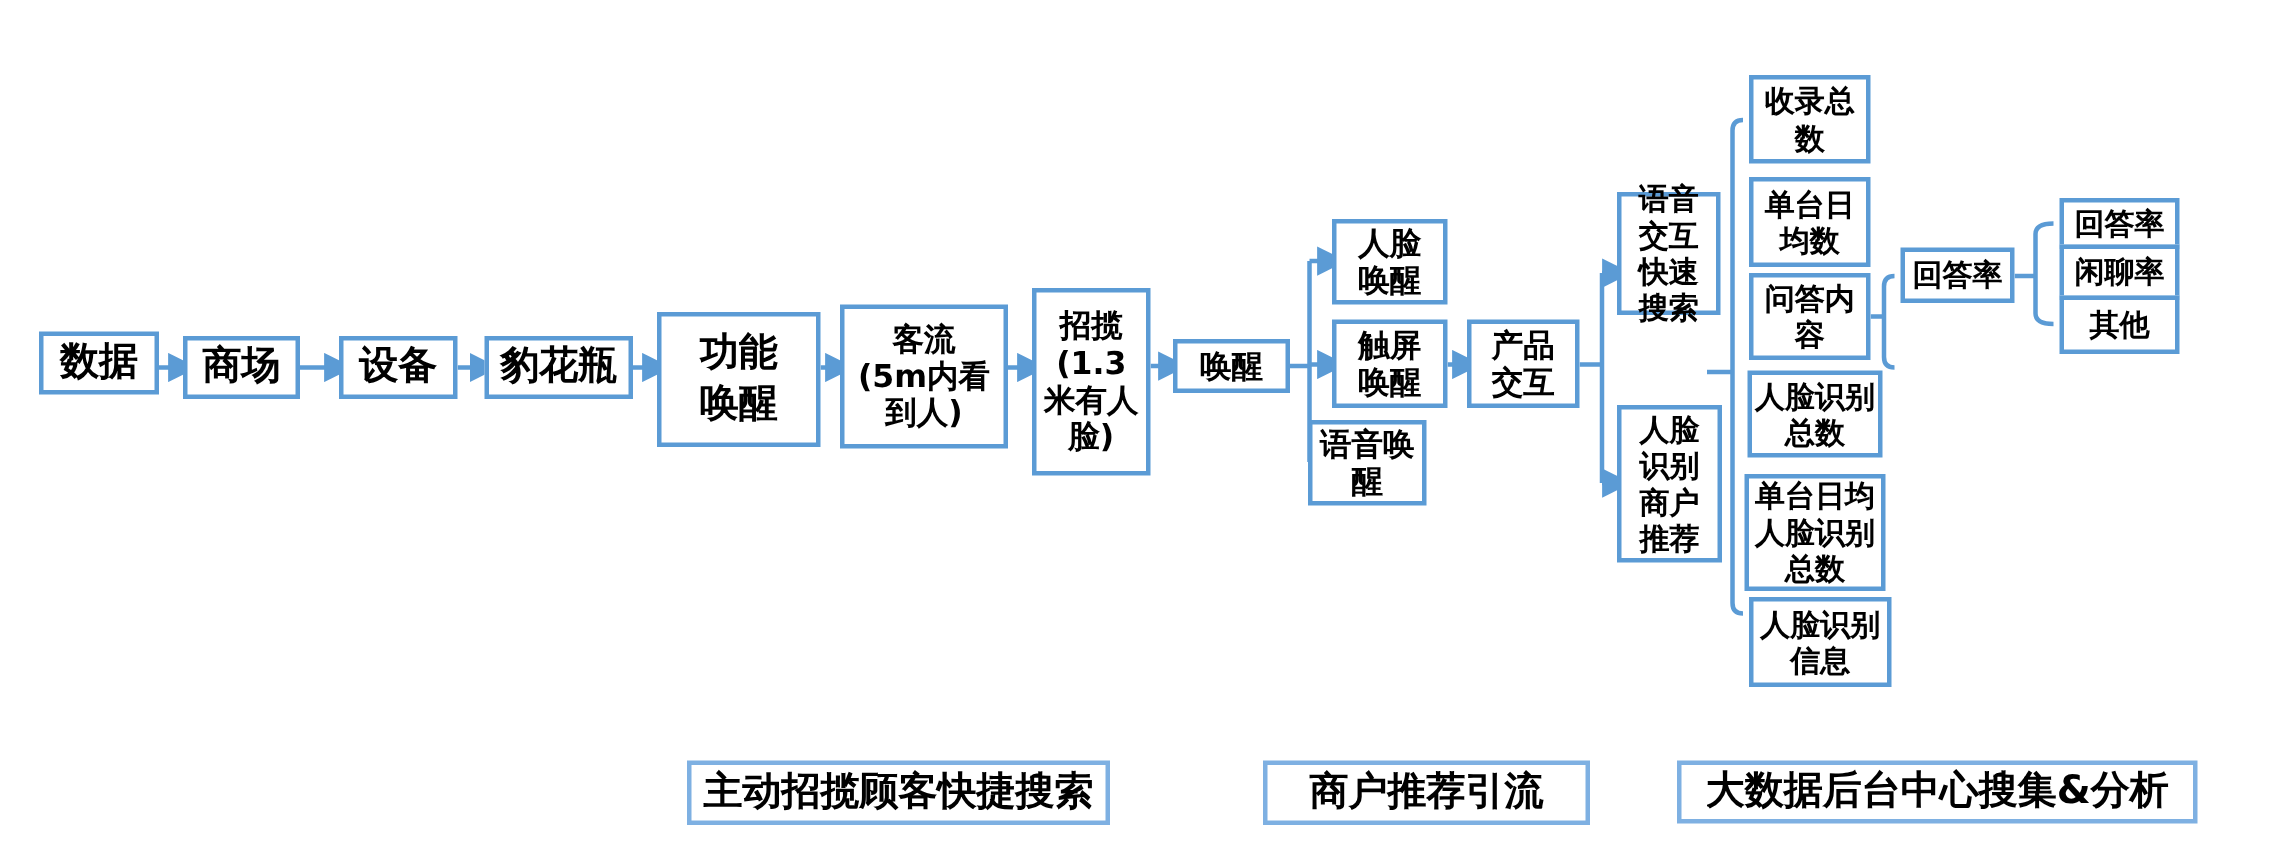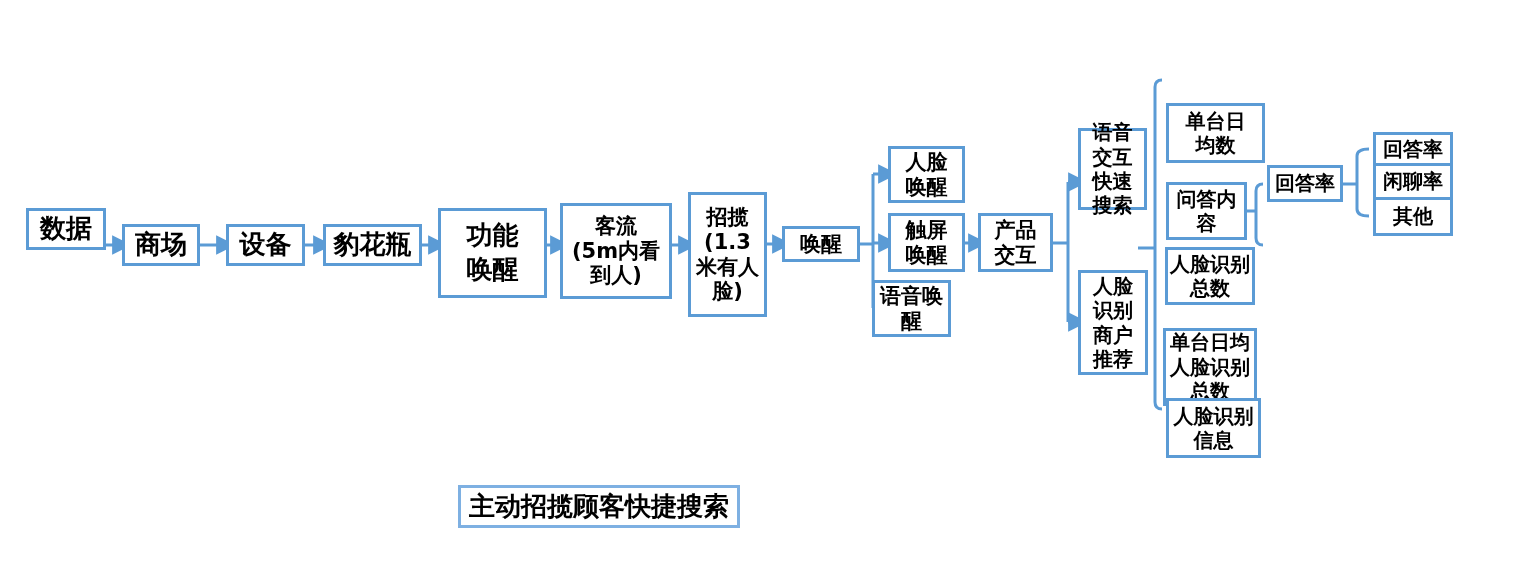--- a/index.html
+++ b/index.html
@@ -19,21 +19,21 @@
   .connectors .ah{fill:var(--blue);stroke:none;}
   .node{
     position:absolute;box-sizing:border-box;border:3px solid var(--blue);
     background:var(--bg);color:var(--ink);font-weight:bold;
     display:flex;align-items:center;justify-content:center;
     text-align:center;white-space:pre-line;
   }
   .fs26{font-size:26px;line-height:1.3;}
   .fs21{font-size:21px;line-height:1.18;}
   .fs20{font-size:20px;line-height:1.22;}
-  .label-box{border-color:var(--label-blue);font-size:26px;line-height:1.2;white-space:nowrap;}
+  .label-box{border-color:var(--label-blue);font-size:26px;line-height:1.2;white-space:nowrap;margin-top:22px;}
 </style>
 </head>
 <body>
 
 <div class="canvas">
 
   <svg class="connectors" viewBox="0 0 1520 564" xmlns="http://www.w3.org/2000/svg">
     <defs>
       <marker id="ah" viewBox="0 0 10 10" refX="2" refY="5" markerWidth="6.5" markerHeight="6.5" orient="auto">
         <path class="ah" d="M0 0 L10 5 L0 10 z"></path>
@@ -52,21 +52,21 @@
     <path d="M873 308 H882" marker-end="url(#ah)"></path>
     <path d="M965 243 H972" marker-end="url(#ah)"></path>
     <path d="M1053 243 H1068 M1068 182 V322"></path>
     <path d="M1068 182 H1072" marker-end="url(#ah)"></path>
     <path d="M1068 322 H1072" marker-end="url(#ah)"></path>
     <path d="M1138 248 H1155 M1162 80 Q1155 80 1155 87 L1155 402 Q1155 409 1162 409"></path>
     <path d="M1247 211 H1256 M1263 184 Q1256 184 1256 191 L1256 238 Q1256 245 1263 245"></path>
     <path d="M1343 184 H1357 M1369 149 Q1357 149 1357 156 L1357 209 Q1357 216 1369 216"></path>
   </svg>
 
-  <div class="node fs26" style="left:26px;top:208px;width:80px;height:42px">数据</div>
+  <div class="node fs26" style="left:26px;top:221px;width:80px;height:42px">数据</div>
   <div class="node fs26" style="left:122px;top:224px;width:78px;height:42px">商场</div>
   <div class="node fs26" style="left:226px;top:224px;width:79px;height:42px">设备</div>
   <div class="node fs26" style="left:323px;top:224px;width:99px;height:42px">豹花瓶</div>
   <div class="node fs26" style="left:438px;top:208px;width:109px;height:90px">功能
 唤醒</div>
   <div class="node fs21" style="left:560px;top:203px;width:112px;height:96px">客流
 (5m内看
 到人)</div>
   <div class="node fs21" style="left:688px;top:192px;width:79px;height:125px">招揽
 (1.3
@@ -85,33 +85,37 @@
 
   <div class="node fs20" style="left:1078px;top:128px;width:69px;height:82px">语音
 交互
 快速
 搜索</div>
   <div class="node fs20" style="left:1078px;top:270px;width:70px;height:105px">人脸
 识别
 商户
 推荐</div>
 
-  <div class="node fs20" style="left:1166px;top:103px;width:99px;height:60px">单台日
+  <div class="node fs20" style="left:1166px;top:50px;width:81px;height:59px">收录总
+数</div>
+  <div class="node fs20" style="left:1166px;top:118px;width:81px;height:60px">单台日
 均数</div>
   <div class="node fs20" style="left:1166px;top:182px;width:81px;height:58px">问答内
 容</div>
   <div class="node fs20" style="left:1165px;top:247px;width:90px;height:58px">人脸识别
 总数</div>
-  <div class="node fs20" style="left:1163px;top:328px;width:94px;height:78px">单台日均
+  <div class="node fs20" style="left:1163px;top:316px;width:94px;height:78px">单台日均
 人脸识别
 总数</div>
   <div class="node fs20" style="left:1166px;top:398px;width:95px;height:60px">人脸识别
 信息</div>
 
   <div class="node fs20" style="left:1267px;top:165px;width:76px;height:37px">回答率</div>
 
   <div class="node fs20" style="left:1373px;top:132px;width:80px;height:34px">回答率</div>
   <div class="node fs20" style="left:1373px;top:163px;width:80px;height:37px">闲聊率</div>
   <div class="node fs20" style="left:1373px;top:197px;width:80px;height:39px">其他</div>
 
   <div class="node label-box" style="left:458px;top:485px;width:282px;height:43px">主动招揽顾客快捷搜索</div>
+  <div class="node label-box" style="left:842px;top:485px;width:218px;height:43px">商户推荐引流</div>
+  <div class="node label-box" style="left:1118px;top:485px;width:347px;height:42px">大数据后台中心搜集&amp;分析</div>
 
 </div>
 
 </body></html>

